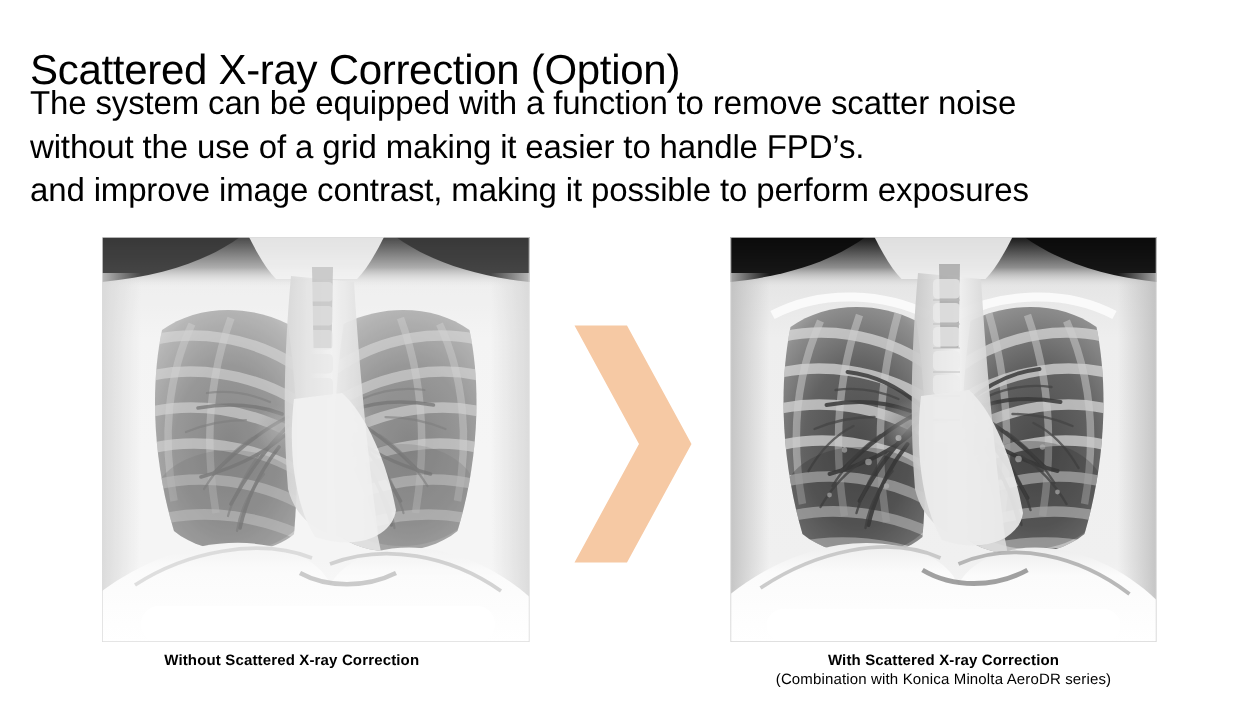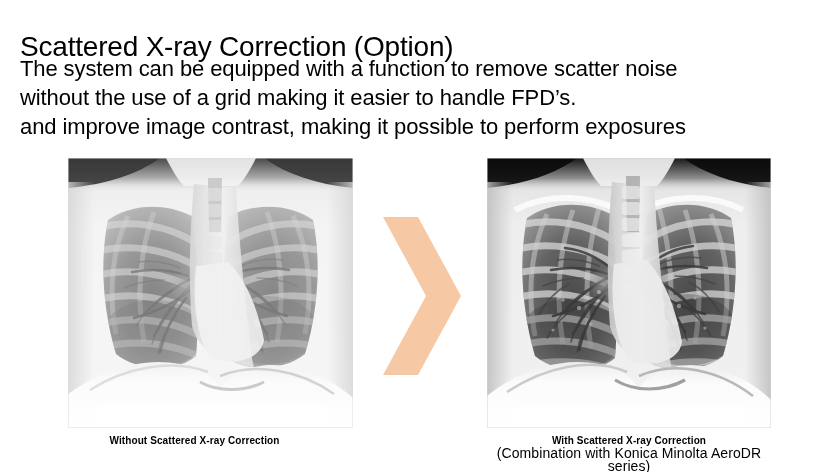--- a/index.html
+++ b/index.html
@@ -81,21 +81,21 @@
   .caption-main {
     display: block;
     font-size: 10px;
     font-weight: bold;
     line-height: 13px;
     color: #000000;
     letter-spacing: 0.1px;
   }
   .caption-sub {
     display: block;
-    font-size: 14px;
+    font-size: 10px;
     font-weight: normal;
     line-height: 13px;
     color: #000000;
     letter-spacing: 0.1px;
   }
 
   
   #transform-arrow {
     position: absolute;
     left: 380px;

